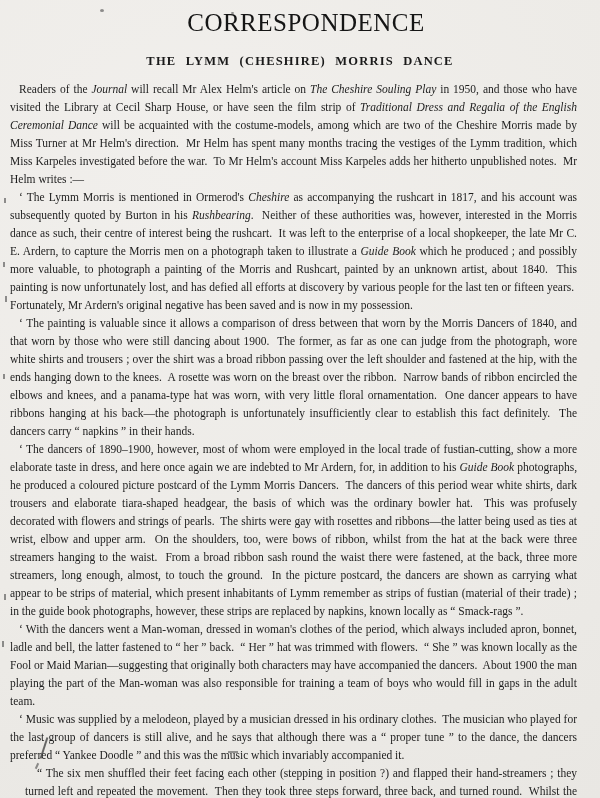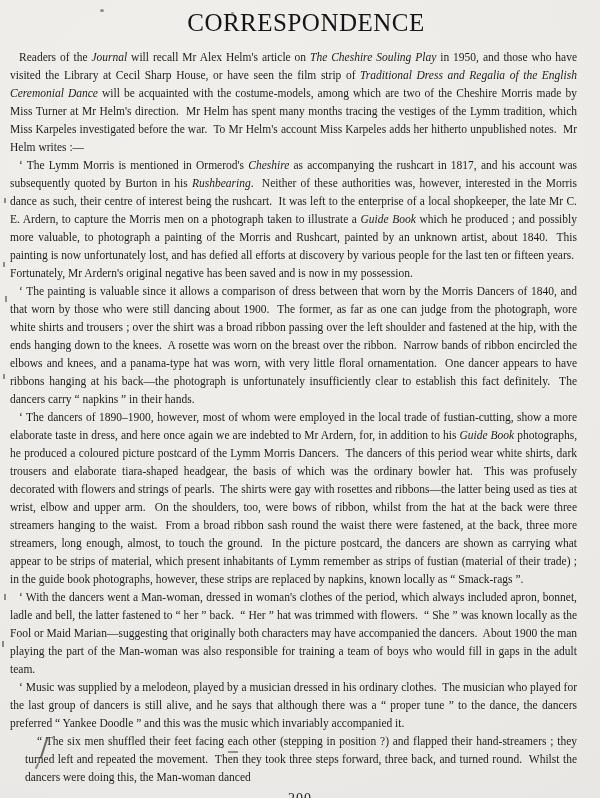--- a/index.html
+++ b/index.html
@@ -91,20 +91,21 @@
     <span class="artifact a-tick4"></span>
     <span class="artifact a-tick5"></span>
     <span class="artifact a-tick6"></span>
     <span class="artifact a-stroke"></span>
     <span class="artifact a-dash"></span>
     <span class="artifact a-comma"></span>
   </div>
 
   <h1 class="title">CORRESPONDENCE</h1>
 
+  <h2 class="heading">THE LYMM (CHESHIRE) MORRIS DANCE</h2>
 
   <div class="body-text">
       <p class=""><span>Readers of the </span><em>Journal</em><span> will recall Mr Alex Helm's article on </span><em>The Cheshire Souling Play</em><span> in 1950, and those who have visited the Library at Cecil Sharp House, or have seen the film strip of </span><em>Traditional Dress and Regalia of the English Ceremonial Dance</em><span> will be acquainted with the costume-models, among which are two of the Cheshire Morris made by Miss Turner at Mr Helm's direction.&nbsp; Mr Helm has spent many months tracing the vestiges of the Lymm tradition, which Miss Karpeles investigated before the war.&nbsp; To Mr Helm's account Miss Karpeles adds her hitherto unpublished notes.&nbsp; Mr Helm writes :—</span></p>
       <p class=""><span>‘ The Lymm Morris is mentioned in Ormerod's </span><em>Cheshire</em><span> as accompanying the rushcart in 1817, and his account was subsequently quoted by Burton in his </span><em>Rushbearing</em><span>.&nbsp; Neither of these authorities was, however, interested in the Morris dance as such, their centre of interest being the rushcart.&nbsp; It was left to the enterprise of a local shopkeeper, the late Mr C. E. Ardern, to capture the Morris men on a photograph taken to illustrate a </span><em>Guide Book</em><span> which he produced ; and possibly more valuable, to photograph a painting of the Morris and Rushcart, painted by an unknown artist, about 1840.&nbsp; This painting is now unfortunately lost, and has defied all efforts at discovery by various people for the last ten or fifteen years.&nbsp; Fortunately, Mr Ardern's original negative has been saved and is now in my possession.</span></p>
       <p class=""><span>‘ The painting is valuable since it allows a comparison of dress between that worn by the Morris Dancers of 1840, and that worn by those who were still dancing about 1900.&nbsp; The former, as far as one can judge from the photograph, wore white shirts and trousers ; over the shirt was a broad ribbon passing over the left shoulder and fastened at the hip, with the ends hanging down to the knees.&nbsp; A rosette was worn on the breast over the ribbon.&nbsp; Narrow bands of ribbon encircled the elbows and knees, and a panama-type hat was worn, with very little floral ornamentation.&nbsp; One dancer appears to have ribbons hanging at his back—the photograph is unfortunately insufficiently clear to establish this fact definitely.&nbsp; The dancers carry “ napkins ” in their hands.</span></p>
       <p class=""><span>‘ The dancers of 1890–1900, however, most of whom were employed in the local trade of fustian-cutting, show a more elaborate taste in dress, and here once again we are indebted to Mr Ardern, for, in addition to his </span><em>Guide Book</em><span> photographs, he produced a coloured picture postcard of the Lymm Morris Dancers.&nbsp; The dancers of this period wear white shirts, dark trousers and elaborate tiara-shaped headgear, the basis of which was the ordinary bowler hat.&nbsp; This was profusely decorated with flowers and strings of pearls.&nbsp; The shirts were gay with rosettes and ribbons—the latter being used as ties at wrist, elbow and upper arm.&nbsp; On the shoulders, too, were bows of ribbon, whilst from the hat at the back were three streamers hanging to the waist.&nbsp; From a broad ribbon sash round the waist there were fastened, at the back, three more streamers, long enough, almost, to touch the ground.&nbsp; In the picture postcard, the dancers are shown as carrying what appear to be strips of material, which present inhabitants of Lymm remember as strips of fustian (material of their trade) ; in the guide book photographs, however, these strips are replaced by napkins, known locally as “ Smack-rags ”.</span></p>
       <p class=""><span>‘ With the dancers went a Man-woman, dressed in woman's clothes of the period, which always included apron, bonnet, ladle and bell, the latter fastened to “ her ” back.&nbsp; “ Her ” hat was trimmed with flowers.&nbsp; “ She ” was known locally as the Fool or Maid Marian—suggesting that originally both characters may have accompanied the dancers.&nbsp; About 1900 the man playing the part of the Man-woman was also responsible for training a team of boys who would fill in gaps in the adult team.</span></p>
       <p class=""><span>‘ Music was supplied by a melodeon, played by a musician dressed in his ordinary clothes.&nbsp; The musician who played for the last group of dancers is still alive, and he says that although there was a “ proper tune ” to the dance, the dancers preferred “ Yankee Doodle ” and this was the music which invariably accompanied it.</span></p>
       <p class="quote"><span>“ The six men shuffled their feet facing each other (stepping in position ?) and flapped their hand-streamers ; they turned left and repeated the movement.&nbsp; Then they took three steps forward, three back, and turned round.&nbsp; Whilst the dancers were doing this, the Man-woman danced</span></p>
     </div>

